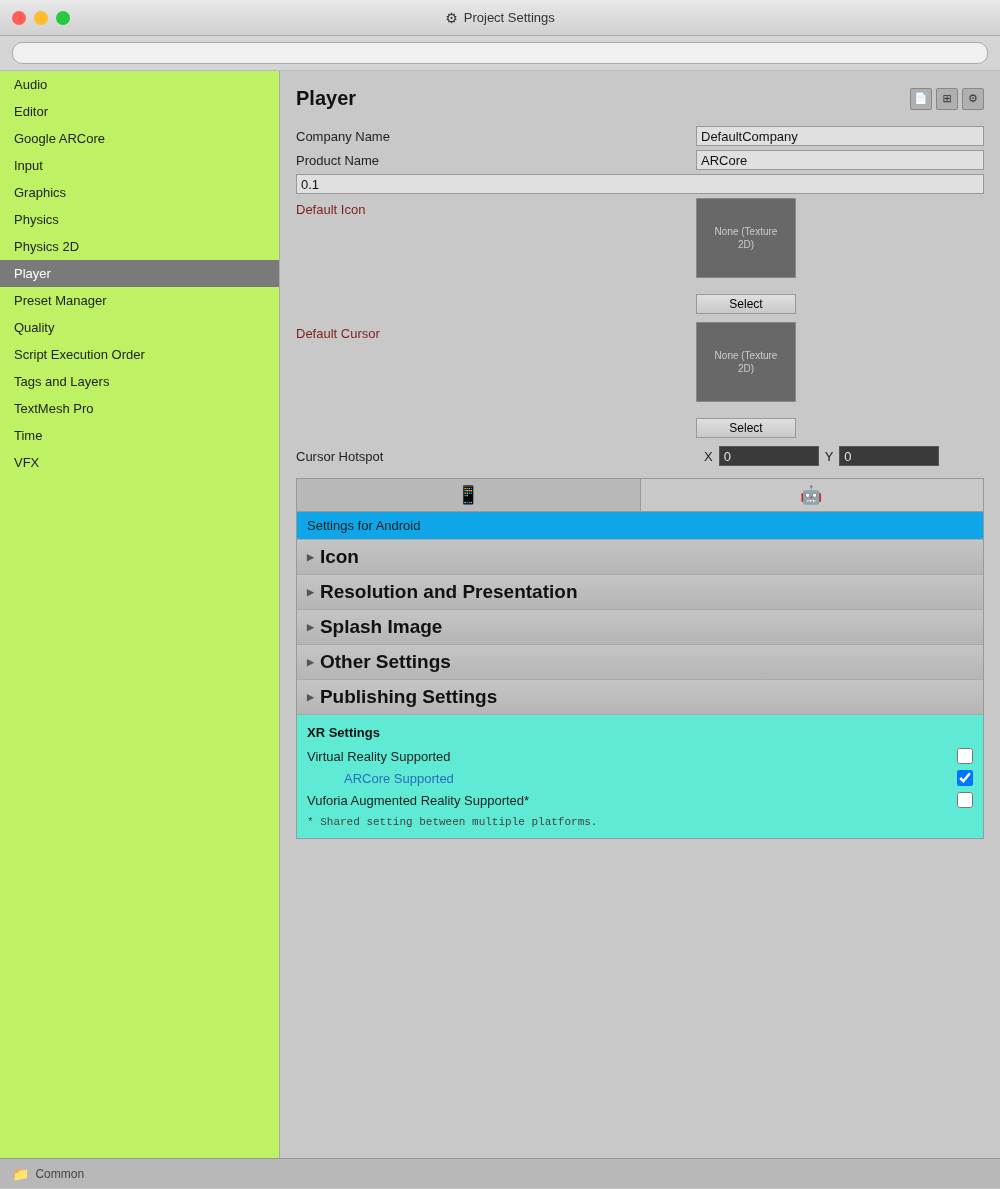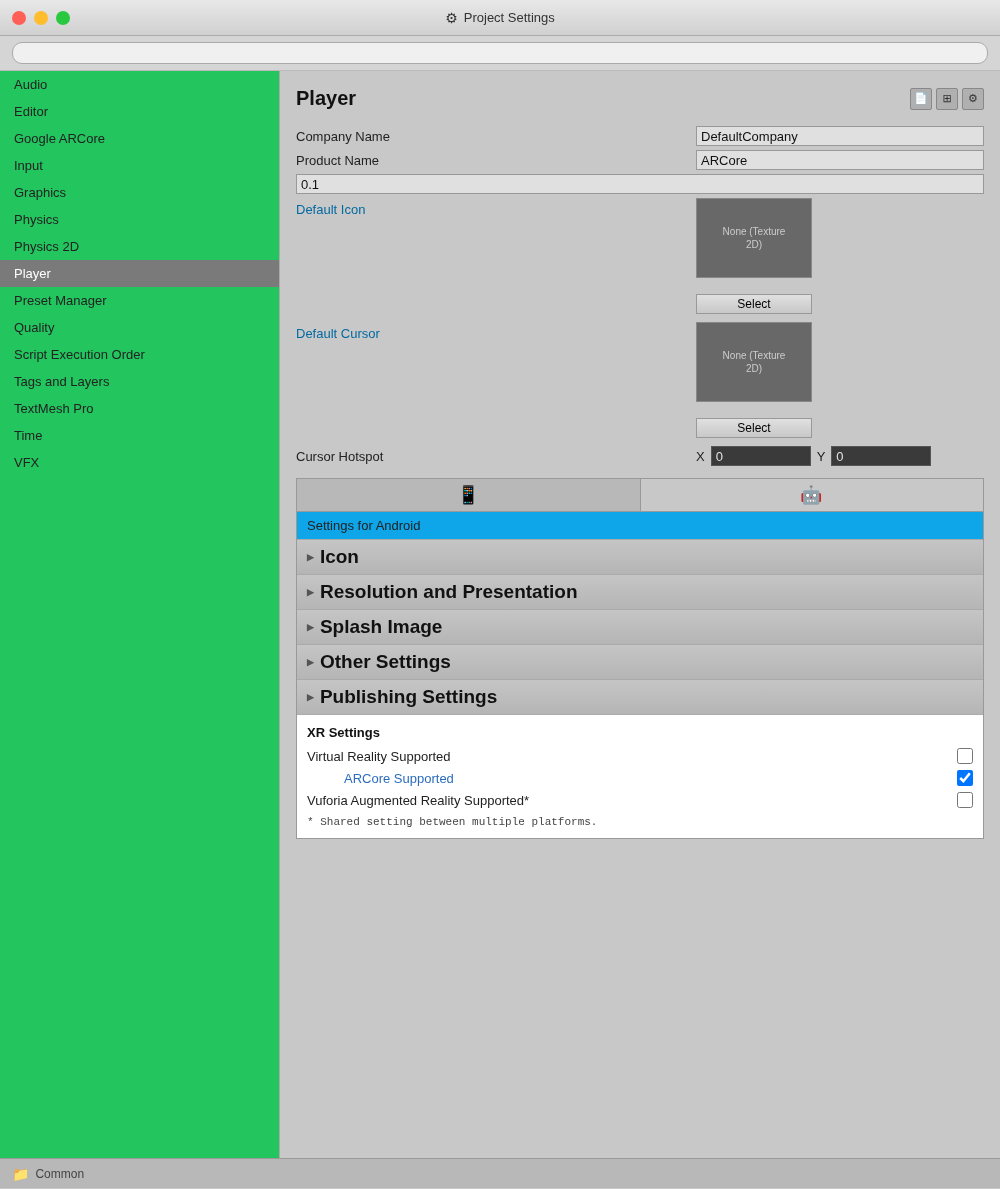--- a/index.html
+++ b/index.html
@@ -71,21 +71,21 @@
 
     
     .main-layout {
       display: flex;
       height: calc(1189px - 36px - 36px - 30px);
     }
 
     
     .sidebar {
       width: 280px;
-      background: #22c55e;
+      background: #bef264;
       border-right: 1px solid #aaa;
       overflow-y: auto;
       flex-shrink: 0;
     }
     .sidebar-item {
       padding: 6px 14px;
       font-size: 13px;
       color: #222;
       cursor: pointer;
       user-select: none;
@@ -159,31 +159,31 @@
     
     .icon-row {
       display: flex;
       align-items: flex-start;
       margin-bottom: 8px;
       margin-top: 4px;
     }
     .icon-label {
       width: 400px;
       font-size: 13px;
-      color: #0369a1;
+      color: #7f1d1d;
       flex-shrink: 0;
       padding-top: 4px;
     }
     .icon-picker {
       display: flex;
       flex-direction: column;
       align-items: flex-end;
     }
     .icon-preview {
-      width: 116px;
+      width: 100px;
       height: 80px;
       background: #686868;
       border: 1px solid #888;
       display: flex;
       align-items: center;
       justify-content: center;
       font-size: 10px;
       color: #ccc;
       text-align: center;
       line-height: 1.3;
@@ -197,20 +197,21 @@
       font-size: 12px;
       cursor: pointer;
       text-align: center;
     }
 
     
     .hotspot-row {
       display: flex;
       align-items: center;
       margin-bottom: 12px;
+      gap: 8px;
     }
     .hotspot-label {
       width: 400px;
       font-size: 13px;
       color: #222;
       flex-shrink: 0;
     }
     .hotspot-fields {
       display: flex;
       align-items: center;
@@ -282,21 +283,21 @@
     }
     .section-header::before {
       content: '▶';
       font-size: 9px;
       color: #555;
     }
 
     
     .xr-section {
       padding: 10px;
-      background: #ffffff;
+      background: #5eead4;
     }
     .xr-title {
       font-size: 13px;
       font-weight: 600;
       color: #111;
       margin-bottom: 8px;
     }
     .xr-row {
       display: flex;
       align-items: center;

